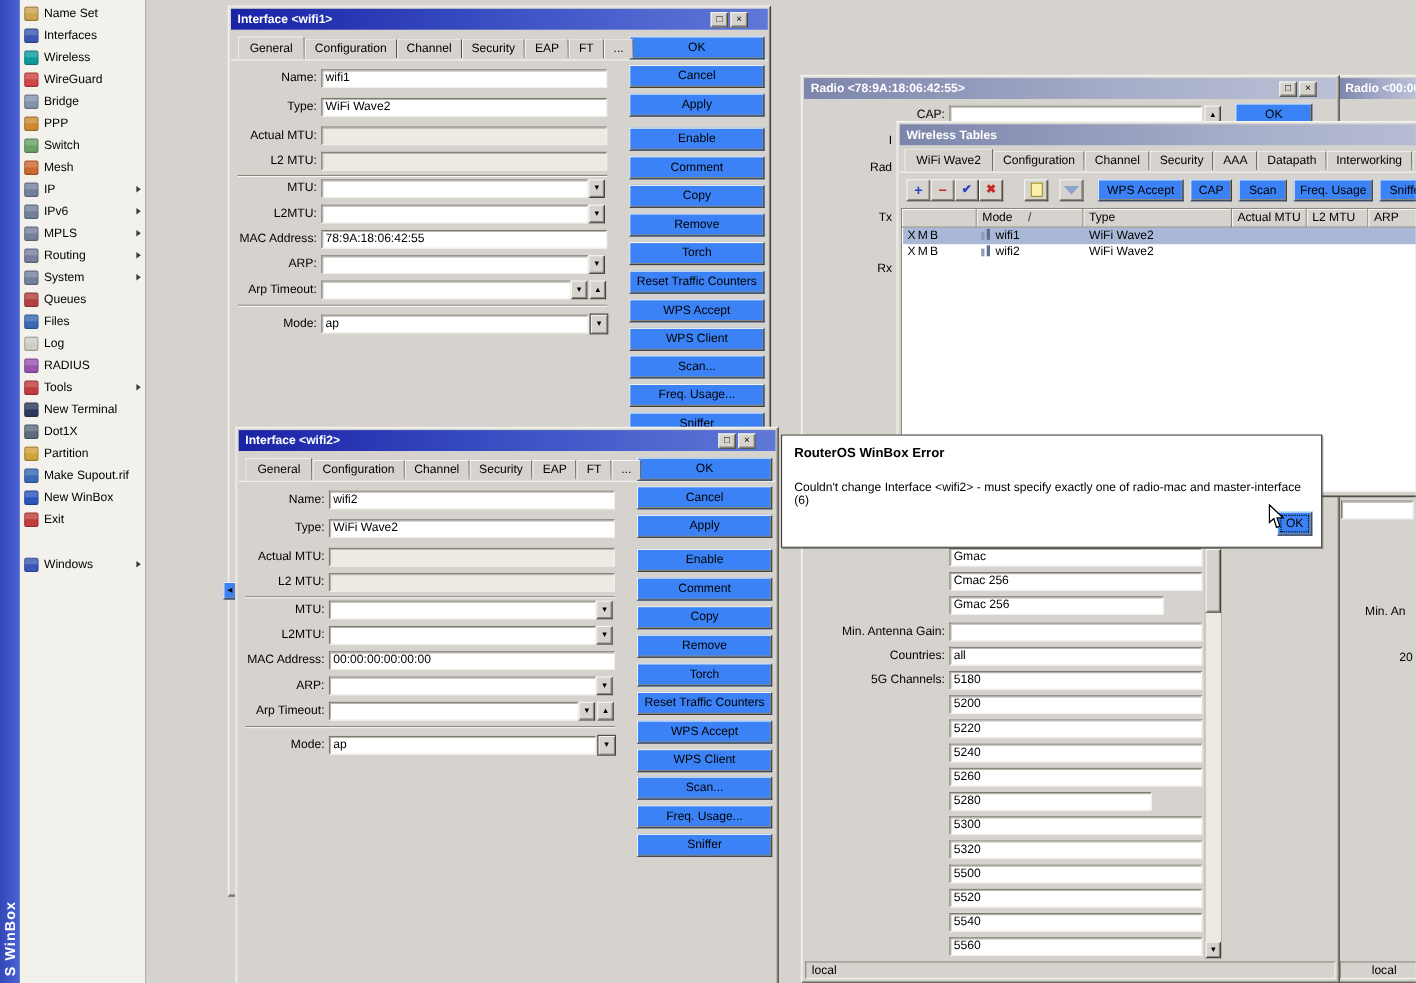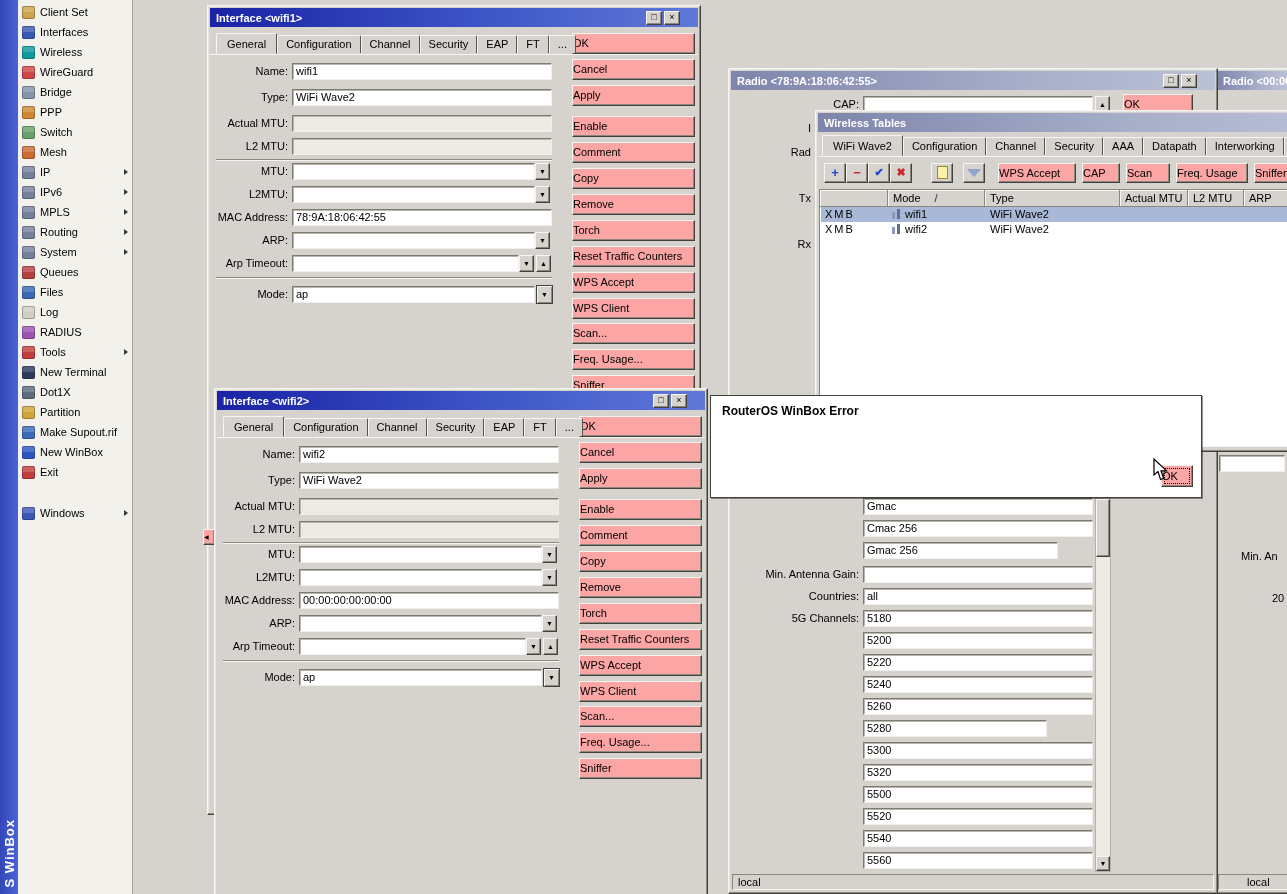--- a/index.html
+++ b/index.html
@@ -13,21 +13,21 @@
 .tbtn{width:16px;height:14px;margin-left:2px;background:#d6d3ce;border:1px solid;border-color:#f6f5f1 #42413b #42413b #f6f5f1;box-shadow:inset -1px -1px 0 #8b887e;color:#000;font-weight:normal;font-size:9px;line-height:11px;text-align:center}
 .tabs{position:absolute;display:flex;align-items:flex-end;z-index:2}
 .tab{height:18px;line-height:17px;padding:0 8px;background:#d6d3ce;border-top:1px solid #f6f5f1;border-left:1px solid #f6f5f1;border-right:1px solid #55534b;border-radius:2px 2px 0 0;white-space:nowrap}
 .tab.on{height:21px;line-height:20px;padding:0 10px;margin-bottom:-1px;border-bottom:1px solid #d6d3ce}
 .tabline{position:absolute;height:1px;background:#f6f5f1}
 .lbl{position:absolute;height:17px;line-height:17px;text-align:right;white-space:nowrap}
 .tf{position:absolute;height:17px;background:#fff;border:1px solid;border-color:#7d7a70 #f0efe9 #f0efe9 #7d7a70;box-shadow:inset 1px 1px 0 #b9b6ad;padding:1px 3px;line-height:13px;white-space:nowrap;overflow:hidden}
 .tf.dis{background:#eceae3}
 .drop{position:absolute;width:15px;height:17px;background:#d6d3ce;border:1px solid;border-color:#f6f5f1 #42413b #42413b #f6f5f1;box-shadow:inset -1px -1px 0 #8b887e;font-size:7px;line-height:15px;text-align:center}
 .dropm{position:absolute;width:17px;height:19px;background:#d6d3ce;border:1px solid #42413b;box-shadow:inset 1px 1px 0 #f6f5f1,inset -1px -1px 0 #8b887e;font-size:7px;line-height:17px;text-align:center}
-.btn{position:absolute;background:#fca5a5;border:1px solid;border-color:#f6f5f1 #42413b #42413b #f6f5f1;box-shadow:inset -1px -1px 0 #8b887e;text-align:left;font-size:11px;line-height:19px}
+.btn{position:absolute;background:#3b82f6;border:1px solid;border-color:#f6f5f1 #42413b #42413b #f6f5f1;box-shadow:inset -1px -1px 0 #8b887e;text-align:center;font-size:11px;line-height:19px}
 .sep{position:absolute;height:2px;border-top:1px solid #8b887e;border-bottom:1px solid #f6f5f1}
 .side{position:absolute;left:18px;top:0;width:115px;height:894px;background:#f2f1ec;border-right:1px solid #a5a299;padding-top:2px;z-index:1}
 .sit{height:20px;display:flex;align-items:center;gap:5px;padding:0 4px}
 .sic{width:13px;height:13px;border-radius:2px;flex:none;box-shadow:inset 0 0 0 1px rgba(0,0,0,.25),inset 0 6px 0 rgba(255,255,255,.18)}
 .sar{margin-left:auto;width:0;height:0;border-top:3.5px solid transparent;border-bottom:3.5px solid transparent;border-left:4px solid #3a3a3a}
 .strip{position:absolute;left:0;top:0;width:18px;height:894px;background:linear-gradient(90deg,#3347b8,#4a63d4);z-index:3}
 .striptxt{position:absolute;bottom:6px;left:2px;writing-mode:vertical-rl;transform:rotate(180deg);color:#fff;font-weight:bold;font-size:13px;letter-spacing:1px;white-space:nowrap}
 .hc{position:absolute;top:0;height:17px;background:#d6d3ce;border-right:1px solid #8b887e;border-bottom:1px solid #8b887e;box-shadow:inset 1px 1px 0 #f6f5f1;padding:1px 5px;line-height:14px;white-space:nowrap;overflow:hidden}
 .trow{position:absolute;left:1px;height:15px;line-height:15px;white-space:nowrap}
 .sel{background:#a9b8d6}
@@ -44,21 +44,21 @@
 </head>
 <body>
 
 <div class="strip">
   <span class="striptxt">S WinBox</span>
 </div>
 
 <div class="side">
   <div class="sit">
       <span class="sic" style="background:#caa54e"></span>
-      <span>Client Set</span>
+      <span>Name Set</span>
     </div>
   <div class="sit">
       <span class="sic" style="background:#3a57b5"></span>
       <span>Interfaces</span>
     </div>
   <div class="sit">
       <span class="sic" style="background:#0e9b9b"></span>
       <span>Wireless</span>
     </div>
   <div class="sit">
@@ -392,18 +392,19 @@
   <div class="btn" style="left:364px;top:240px;width:123px;height:21px">Reset Traffic Counters</div>
   <div class="btn" style="left:364px;top:266px;width:123px;height:21px">WPS Accept</div>
   <div class="btn" style="left:364px;top:292px;width:123px;height:21px">WPS Client</div>
   <div class="btn" style="left:364px;top:317px;width:123px;height:21px">Scan...</div>
   <div class="btn" style="left:364px;top:343px;width:123px;height:21px">Freq. Usage...</div>
   <div class="btn" style="left:364px;top:369px;width:123px;height:21px">Sniffer</div>
 </div>
 
 <div class="errdlg" style="left:710px;top:395px;width:492px;height:103px;z-index:40">
   <div style="position:absolute;left:11px;top:8px;font-weight:bold;font-size:12px">RouterOS WinBox Error</div>
+  <div style="position:absolute;left:11px;top:41px;right:10px">Couldn't change Interface &lt;wifi2&gt; - must specify exactly one of radio-mac and master-interface (6)</div>
   <div class="btn focusring" style="left:450px;top:69px;width:32px;height:22px;line-height:20px">OK</div>
 </div>
 
 <svg style="position:absolute;left:1153px;top:458px;z-index:60" width="16" height="24" viewBox="0 0 16 24">
   <path d="M1 1 L1 17 L5 13.5 L7.5 21.5 L10.5 20.3 L8 12.8 L13.5 12.8 Z" fill="#ffffff" stroke="#000000" stroke-width="1.2"></path>
 </svg>
 
 </body></html>

